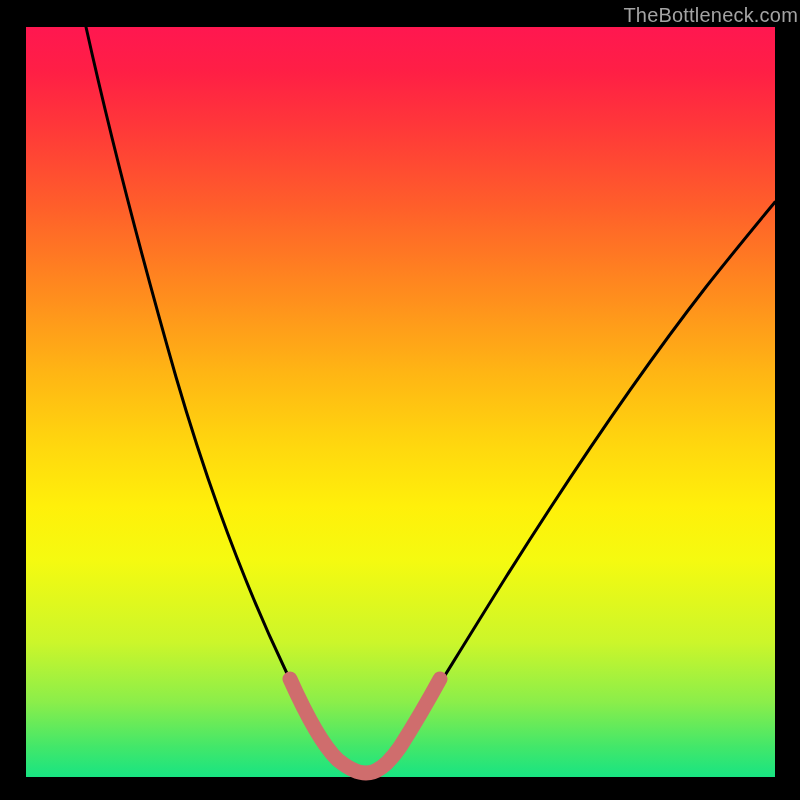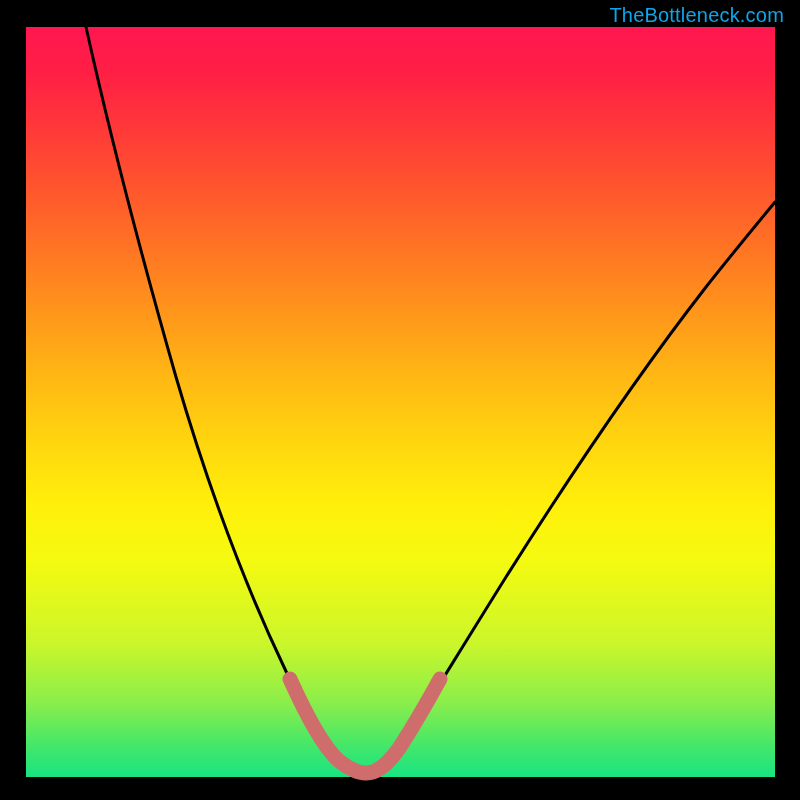--- a/index.html
+++ b/index.html
@@ -39,22 +39,22 @@
       #f5fa10 71%,
       #ccf62a 82%,
       #8bee4a 90%,
       #42e76a 96%,
       #18e482 100%
     );
   }
   .watermark {
     position: absolute;
     top: 4px;
-    right: 16px;
-    color: #0ea5e9;
+    right: 2px;
+    color: #a3a3a3;
     font-size: 20px;
     font-weight: 500;
     letter-spacing: 0.2px;
     user-select: none;
   }
   svg.curves {
     position: absolute;
     left: 26px;
     top: 27px;
     width: 749px;

